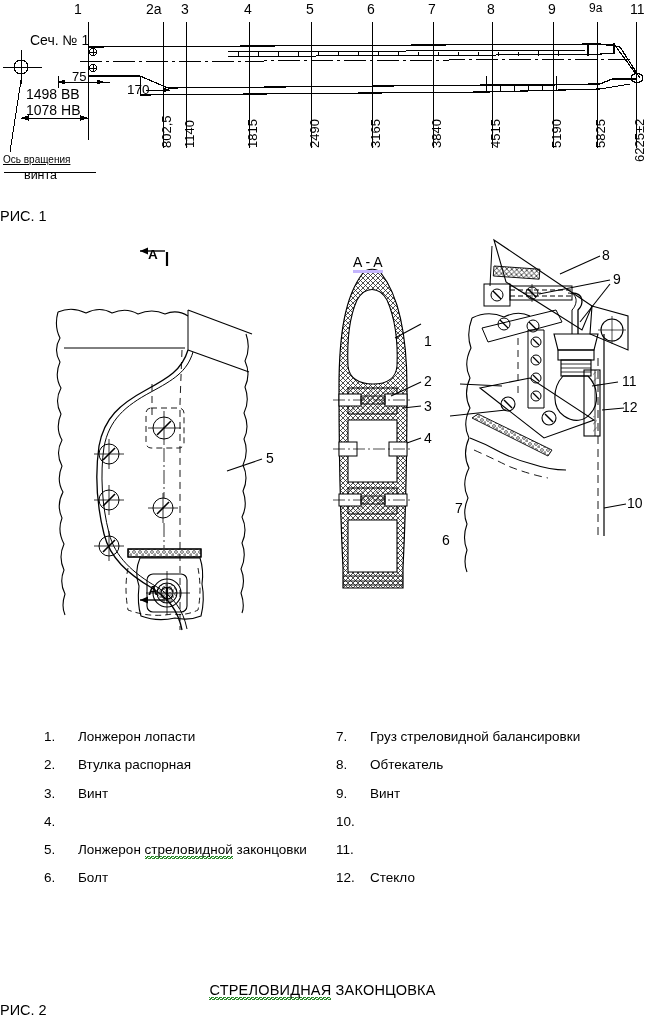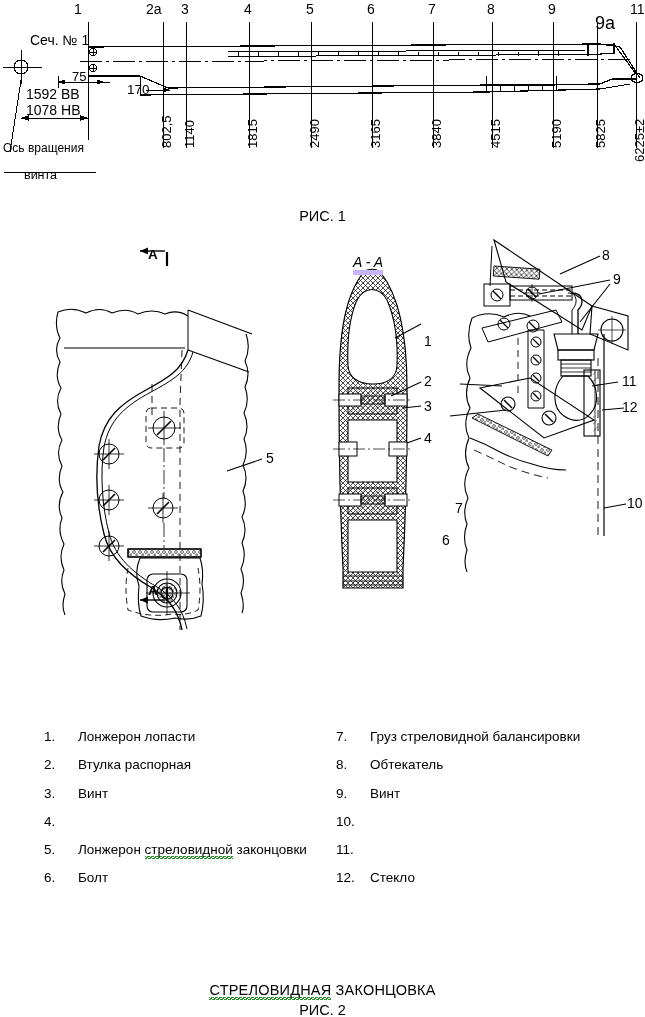--- a/index.html
+++ b/index.html
@@ -9,21 +9,21 @@
   svg{display:block;}
   .abs{position:absolute;}
 
   
   .t{position:absolute;white-space:nowrap;font-size:13px;line-height:1;}
   .vert{transform:rotate(-90deg);transform-origin:left top;}
 
   
   .fig-title{position:absolute;width:100%;text-align:center;font-size:14.5px;
              letter-spacing:.2px;}
-  .fig-sub{position:absolute;width:100%;text-align:center;font-size:14.5px;}
+  .fig-sub{position:absolute;width:100%;text-align:left;font-size:14.5px;}
 
   
   .sq{
     background-image:
       repeating-linear-gradient(135deg,
         #2e8b2e 0px,#2e8b2e 1px,transparent 1px,transparent 2px);
     background-position:0 100%;
     background-size:4px 3px;
     background-repeat:repeat-x;
     padding-bottom:2px;
@@ -145,37 +145,37 @@
           <line x1="553" y1="22" x2="553" y2="148"></line>
           <line x1="597" y1="22" x2="597" y2="148"></line>
           <line x1="636" y1="22" x2="636" y2="148"></line>
         </g>
       </g>
     </svg>
 
     <span class="t" style="left:30px;top:2px;font-size:14px;margin-top:31px;">Сеч. № 1</span>
 
     <span class="t" style="left:72px;top:70px;font-size:13px;">75</span>
-    <span class="t" style="left:26px;top:87px;font-size:14px;">1592 ВВ</span>
+    <span class="t" style="left:26px;top:87px;font-size:14px;">1498 ВВ</span>
     <span class="t" style="left:26px;top:103px;font-size:14px;text-align:right;">1078 НВ</span>
     <span class="t" style="left:127px;top:83px;font-size:13.5px;">170</span>
 
-    <span class="t" style="left:3px;top:142px;font-size:12px;">Ось вращения</span>
+    <span class="t" style="left:3px;top:155px;font-size:10px;text-decoration:underline;">Ось вращения</span>
     <span class="t" style="left:24px;top:169px;font-size:12.5px;">винта</span>
 
     <span class="t" style="left:74px;top:2px;font-size:14px;">1</span>
     <span class="t" style="left:146px;top:2px;font-size:14px;">2а</span>
     <span class="t" style="left:181px;top:2px;font-size:14px;">3</span>
     <span class="t" style="left:244px;top:2px;font-size:14px;">4</span>
     <span class="t" style="left:306px;top:2px;font-size:14px;">5</span>
     <span class="t" style="left:367px;top:2px;font-size:14px;">6</span>
     <span class="t" style="left:428px;top:2px;font-size:14px;">7</span>
     <span class="t" style="left:487px;top:2px;font-size:14px;">8</span>
     <span class="t" style="left:548px;top:2px;font-size:14px;">9</span>
-    <span class="t" style="left:589px;top:14px;font-size:18px;margin-left:6px;">9а</span>
+    <span class="t" style="left:589px;top:2px;font-size:12px;">9а</span>
     <span class="t" style="left:630px;top:2px;font-size:14px;">11</span>
 
     <span class="t vert" style="left:160px;top:148px;font-size:13px;">802,5</span>
     <span class="t vert" style="left:183px;top:148px;font-size:13px;">1140</span>
     <span class="t vert" style="left:246px;top:148px;font-size:13px;">1815</span>
     <span class="t vert" style="left:308px;top:148px;font-size:13px;">2490</span>
     <span class="t vert" style="left:369px;top:148px;font-size:13px;">3165</span>
     <span class="t vert" style="left:430px;top:148px;font-size:13px;">3840</span>
     <span class="t vert" style="left:489px;top:148px;font-size:13px;">4515</span>
     <span class="t vert" style="left:550px;top:148px;font-size:13px;">5190</span>
@@ -447,21 +447,21 @@
           <line x1="170" y1="172" x2="192" y2="170"></line>
           <line x1="172" y1="270" x2="194" y2="266"></line>
         </g>
       </g>
     </svg>
 
     <span class="t" style="left:148px;top:10px;font-size:13.5px;font-weight:bold;">A</span>
     <span class="t" style="left:148px;top:346px;font-size:13.5px;font-weight:bold;">A</span>
 
     <span class="t" style="left:353px;top:17px;font-size:14px;
-                 border-bottom:5px solid #c4b5fd;padding-bottom:1px;font-style:italic;">A - A</span>
+                 border-bottom:3px solid #c4b5fd;padding-bottom:1px;">A - A</span>
 
     <span class="t" style="left:424px;top:96px;font-size:14px;">1</span>
     <span class="t" style="left:424px;top:136px;font-size:14px;">2</span>
     <span class="t" style="left:424px;top:161px;font-size:14px;">3</span>
     <span class="t" style="left:424px;top:193px;font-size:14px;">4</span>
     <span class="t" style="left:266px;top:213px;font-size:14px;">5</span>
     <span class="t" style="left:442px;top:295px;font-size:14px;">6</span>
     <span class="t" style="left:455px;top:263px;font-size:14px;">7</span>
     <span class="t" style="left:602px;top:10px;font-size:14px;">8</span>
     <span class="t" style="left:613px;top:34px;font-size:14px;">9</span>

